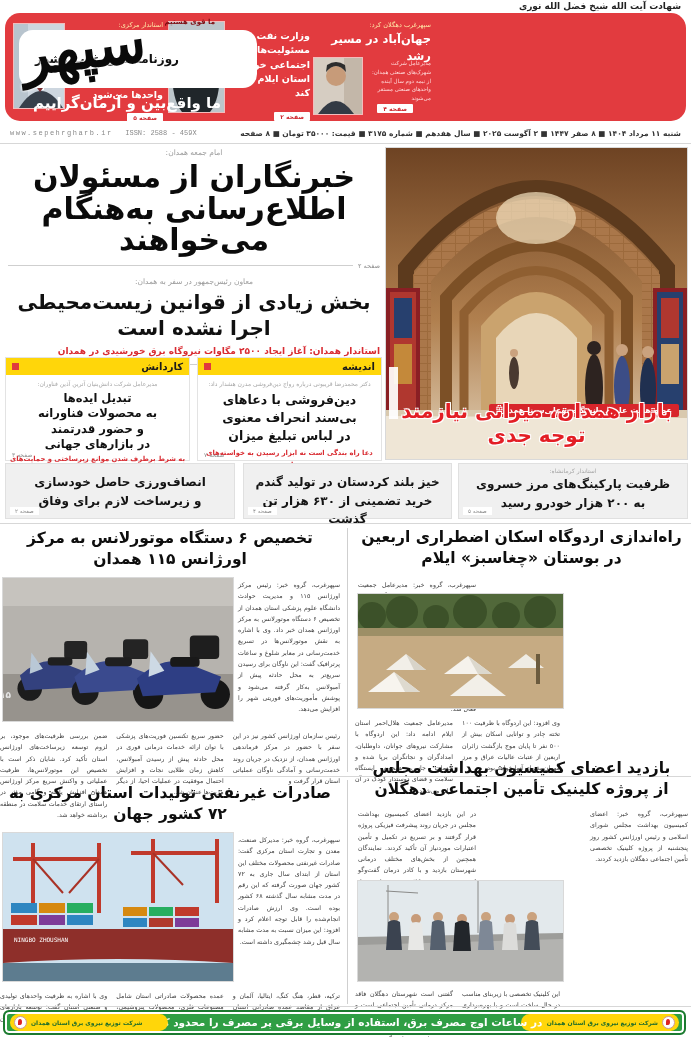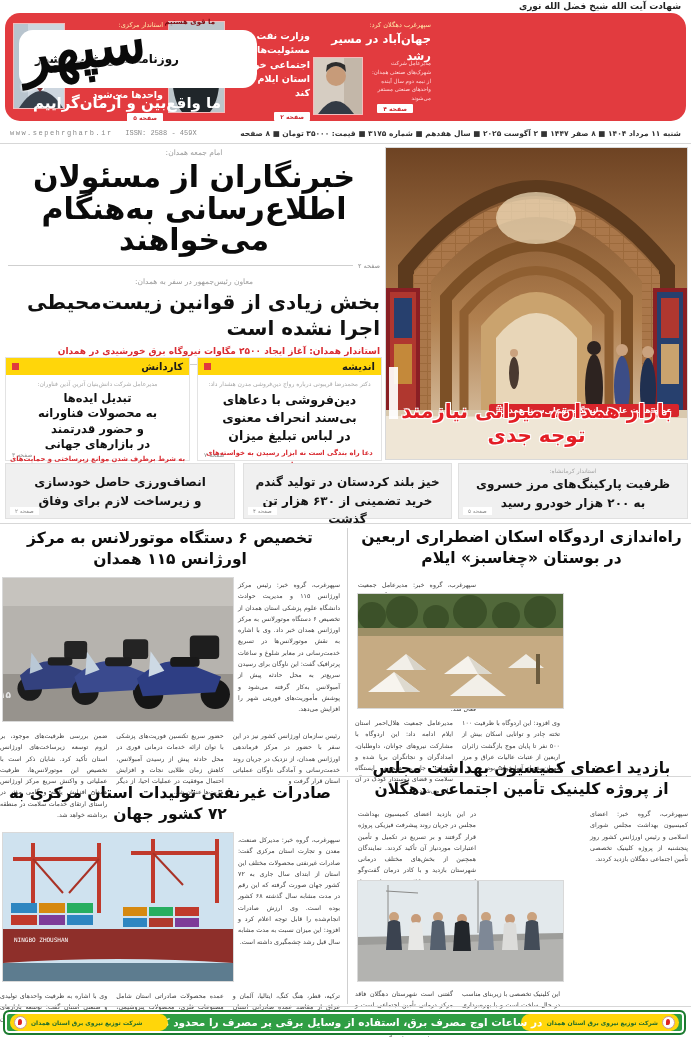--- a/index.html
+++ b/index.html
@@ -25,21 +25,21 @@
             transform:rotate(-7deg);font-family:"DejaVu Serif","Liberation Serif",serif;
             text-shadow:0 0 3px #fff,0 0 3px #fff;}
   .logoslogan{position:absolute;bottom:5px;right:40px;color:#fff;font-size:15px;font-weight:bold;}
   .siteline{top:129px;left:8px;font-size:7px;color:#8a8a8a;font-family:Liberation Mono, monospace;}
   .dateline{top:129px;right:10px;font-size:7.5px;font-weight:bold;color:#333;}
   .hline{border-top:1px solid #d7d7d7;left:0;right:0;}
   
   .kicker{color:#9a9a9a;font-size:7.5px;text-align:center;}
   .h1{font-size:30px;line-height:1.05;font-weight:900;text-align:center;color:#0b0b0b;letter-spacing:-.5px;}
   .h1 span,.h2 span,.hl2 span{display:block;}
-  .h2{font-size:20px;line-height:1.3;font-weight:900;color:#101010;}
+  .h2{font-size:20px;line-height:1.3;font-weight:900;text-align:center;color:#101010;}
   .redsub{color:#d92b31;font-size:9px;font-weight:bold;text-align:right;}
   .pagetag{display:flex;align-items:center;color:#8a8a8a;font-size:6.5px;gap:5px;}
   .pagetag .ln{flex:1;border-top:1px solid #cfcfcf;height:0;}
   
   .secbox{position:absolute;border:1px solid #e3e3e3;background:#fff;}
   .secbar{height:17px;background:#ffd60a;display:flex;align-items:center;justify-content:space-between;
           padding:0 6px;font-size:10px;font-weight:900;color:#1a1a1a;}
   .sqr{width:7px;height:7px;background:#e0393e;display:inline-block;}
   .seckick{color:#a7a7a7;font-size:6px;text-align:center;line-height:1.6;margin-top:4px;}
   .sectitle{font-size:12.5px;font-weight:900;text-align:center;line-height:1.45;color:#111;margin-top:2px;}

